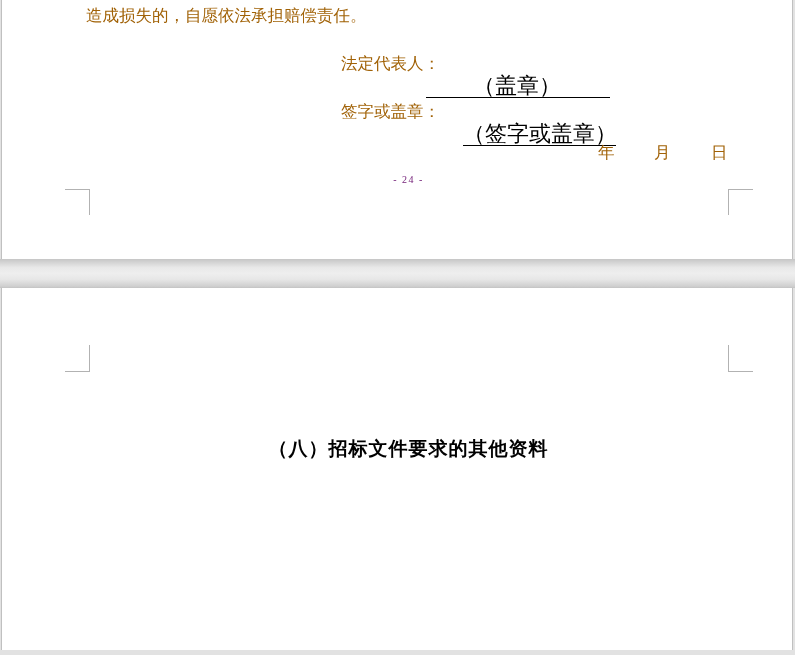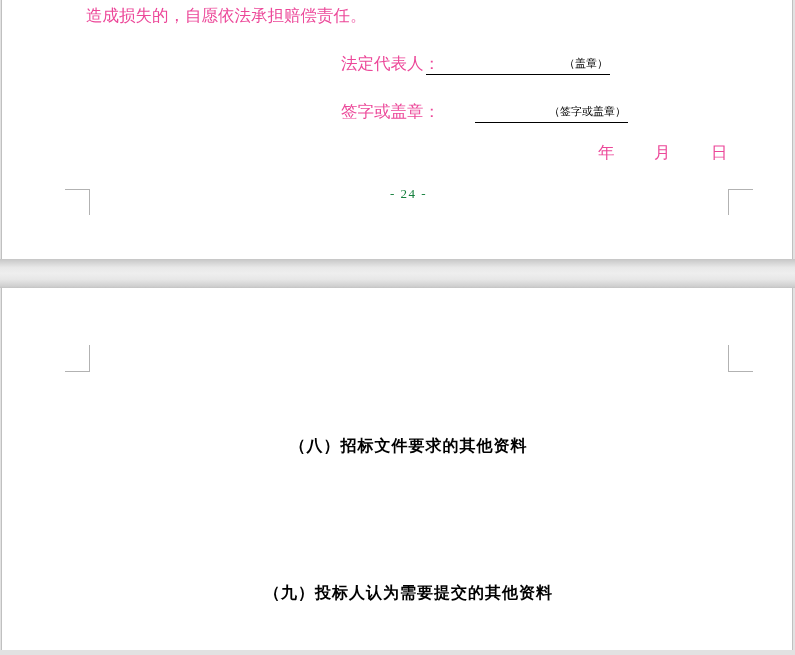--- a/index.html
+++ b/index.html
@@ -13,75 +13,75 @@
     position:absolute;left:1px;width:790px;background:#ffffff;
     border-left:1px solid #c0c0c0;border-right:1px solid #c0c0c0;
   }
   #page1{top:0;height:259px;}
   #page2{top:288px;height:362px;}
   .gap{
     position:absolute;left:0;top:259px;width:795px;height:29px;
     background:linear-gradient(to bottom,#c6c6c6 0,#e9e9e9 30%,#eeeeee 50%,#e7e7e7 70%,#cfcfcf 94%,#c2c2c2 100%);
   }
   .t{
-    position:absolute;white-space:nowrap;color:#ec4899;
+    position:absolute;white-space:nowrap;color:#a16207;
     font-size:16.5px;line-height:20px;
   }
   .useg{
     position:absolute;height:21px;border-bottom:1px solid #000;
-    text-align:right;font-size:11px;line-height:20px;white-space:nowrap;
+    text-align:center;font-size:22px;line-height:20px;white-space:nowrap;
     padding-right:2px;
+    margin-top:23px;
   }
   .footer{
-    position:absolute;left:87px;top:186px;width:639px;text-align:center;
-    color:#15803d;font-size:13px;letter-spacing:1.5px;
+    position:absolute;left:87px;top:174px;width:639px;text-align:center;
+    color:#701a75;font-size:10px;letter-spacing:1.5px;
     font-family:"Liberation Serif","DejaVu Serif",serif;
   }
   .crop{position:absolute;width:24px;height:25px;}
   .crop.bl{border-top:1px solid #b2b2b2;border-right:1px solid #b2b2b2;}
   .crop.br{border-top:1px solid #b2b2b2;border-left:1px solid #b2b2b2;}
   .crop.tl{border-bottom:1px solid #b2b2b2;border-right:1px solid #b2b2b2;height:26px;}
   .crop.tr{border-bottom:1px solid #b2b2b2;border-left:1px solid #b2b2b2;height:26px;}
   .heading{
     position:absolute;left:87px;width:639px;text-align:center;
-    font-weight:bold;font-size:16px;color:#000;white-space:nowrap;
+    font-weight:bold;font-size:19px;color:#000;white-space:nowrap;
     letter-spacing:1px;
   }
 </style>
 </head>
 <body>
 
 <div class="canvas">
 
   <div class="page" id="page1">
     <div class="t" style="left:84px;top:6px">造成损失的，自愿依法承担赔偿责任。</div>
 
     <span class="t" style="left:339px;top:54px">法定代表人：</span>
     <div class="useg" style="left:424px;top:53px;width:182px">
       <span>（盖章）</span>
     </div>
 
     <span class="t" style="left:339px;top:102px">签字或盖章：</span>
-    <div class="useg" style="left:473px;top:101px;width:151px">
+    <div class="useg" style="left:461px;top:101px;width:151px">
       <span>（签字或盖章）</span>
     </div>
 
     <span class="t" style="left:596px;top:143px">年</span>
     <span class="t" style="left:652px;top:143px">月</span>
     <span class="t" style="left:709px;top:143px">日</span>
 
     <div class="footer">- 24 -</div>
 
     <div class="crop bl" style="left:63px;top:189px"></div>
     <div class="crop br" style="left:726px;top:189px"></div>
   </div>
 
   <div class="gap"></div>
 
   <div class="page" id="page2">
     <div class="crop tl" style="left:63px;top:57px"></div>
     <div class="crop tr" style="left:726px;top:57px"></div>
 
     <div class="heading" style="top:148px">（八）招标文件要求的其他资料</div>
-    <div class="heading" style="top:295px">（九）投标人认为需要提交的其他资料</div>
   </div>
 
 </div>
 
 </body></html>

